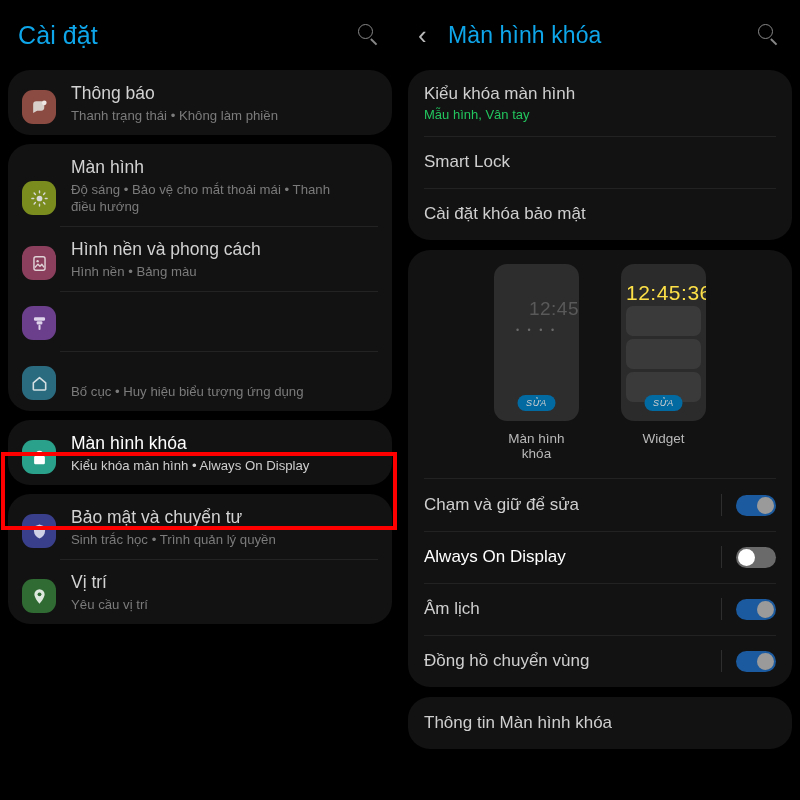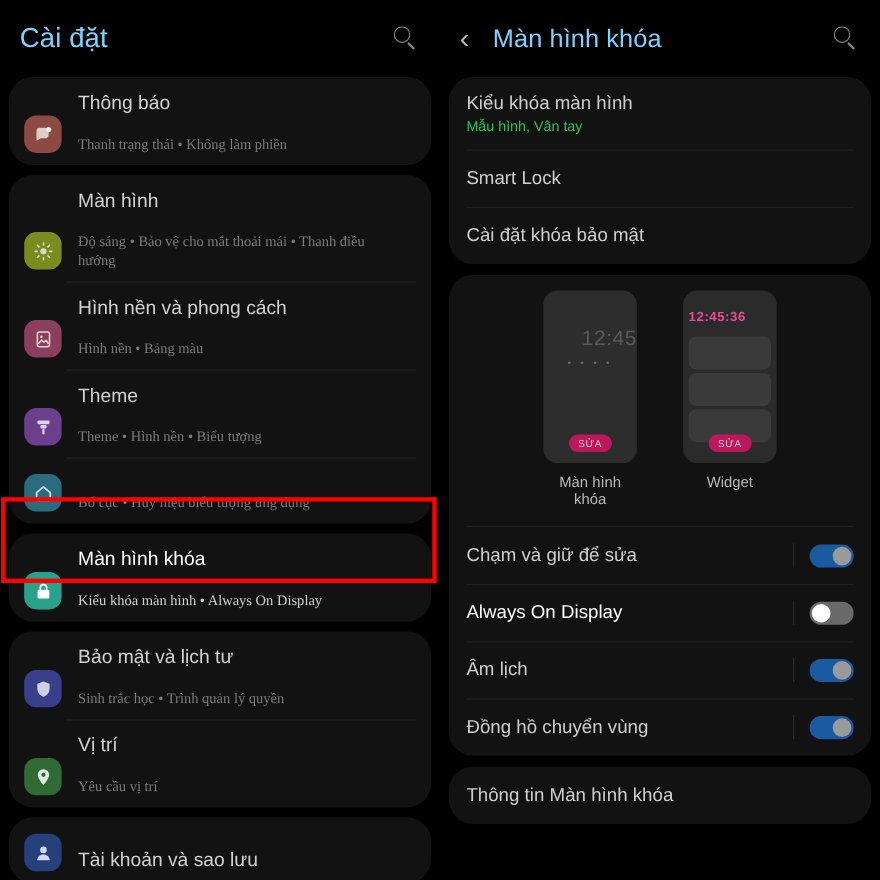--- a/index.html
+++ b/index.html
@@ -11,66 +11,66 @@
   }
   .screen{ position:relative; width:800px; height:800px; background:#000; display:flex; }
 
   .panel{ position:relative; width:400px; height:800px; background:#000; overflow:hidden; }
   .panel.left{ }
   .panel.right{ }
 
   
   .hdr{ position:relative; height:70px; display:flex; align-items:center; padding:0 18px; }
   .hdr .back{ width:30px; font-size:26px; line-height:1; color:#b9b9b9; font-weight:300; }
-  .hdr .title{ font-size:23px; color:#7dd3fc; letter-spacing:.1px; }
+  .hdr .title{ font-size:23px; color:#0ea5e9; letter-spacing:.1px; }
   .hdr.left-hdr .title{ font-size:25px; }
   .hdr .spacer{ flex:1; }
   .srch{ width:26px; height:26px; position:relative; opacity:.75; }
   .srch i{ position:absolute; left:2px; top:2px; width:15px; height:15px; border:1.6px solid #b5b5b5; border-radius:50%; }
   .srch b{ position:absolute; left:15px; top:16px; width:8px; height:1.7px; background:#b5b5b5; transform:rotate(45deg); transform-origin:left center; }
 
   
   .card{ background:#121212; border-radius:22px; margin:0 8px 9px 8px; overflow:hidden; }
   .lrow{ display:flex; align-items:flex-end; padding:11px 16px 11px 14px; position:relative; }
   .lrow + .lrow::before{
     content:""; position:absolute; left:52px; right:14px; top:0; height:1px; background:#232323;
   }
   .ic{ width:34px; height:34px; border-radius:11px; flex:0 0 34px; margin-top:4px;
        display:flex; align-items:center; justify-content:center; }
   .ic svg{ width:19px; height:19px; display:block; }
   .ltxt{ margin-left:15px; padding-top:1px; }
   .ltitle{ font-size:17.5px; color:#d2d2d2; line-height:22px; }
-  .lsub{ font-size:13.2px; color:#7b7b7b; line-height:17px; margin-top:18px; max-width:285px;font-family:Liberation Serif, serif; }
+  .lsub{ font-size:13.2px; color:#7b7b7b; line-height:17px; margin-top:3px; max-width:285px; }
 
   
   .card.hl .ltitle{ color:#ffffff; }
   .card.hl .lsub{ color:#cfcfcf; }
 
   
   .rcard{ background:#121212; border-radius:22px; margin:0 8px 10px 8px; overflow:hidden; }
   .rrow{ position:relative; display:flex; align-items:center; padding:14px 16px; min-height:52px; }
   .rrow + .rrow::before{ content:""; position:absolute; left:16px; right:16px; top:0; height:1px; background:#222; }
   .rtitle{ font-size:17px; color:#cfcfcf; }
   .rsub{ font-size:13px; color:#22c55e; margin-top:3px; }
   .rrow .grow{ flex:1; }
 
   
   .prevcard{ background:#121212; border-radius:22px; margin:0 8px 10px 8px; padding:14px 0 0 0; }
   .prevs{ display:flex; justify-content:center; gap:42px; padding-bottom:4px; }
   .pv{ width:85px; }
   .phone{ width:85px; height:157px; background:#2d2d2d; border-radius:13px; position:relative; overflow:hidden; }
   .phone.wid{ background:#2b2b2b; }
   .clock{ position:absolute; left:0; right:0; top:34px; text-align:right; font-size:19px; color:#595959; font-weight:300; letter-spacing:.5px;}
-  .clock.small{ top:17px; font-size:12px; text-align:left; padding-left:5px; color:#ec4899;font-weight:bold;}
+  .clock.small{ top:17px; font-size:21px; text-align:left; padding-left:5px; color:#fde047;}
   .dots{ position:absolute; left:0; right:0; top:61px; text-align:center; font-size:9px; color:#6a6a6a; letter-spacing:3px;}
   .wbar{ position:absolute; left:5px; right:5px; height:30px; background:#3a3a3a; border-radius:7px; }
   .wbar.b1{ top:42px; } .wbar.b2{ top:75px; } .wbar.b3{ top:108px; }
   .sua{ position:absolute; left:50%; transform:translateX(-50%); bottom:10px;
-        background:#be185d; color:#cfcfcf; font-size:9px; letter-spacing:.6px;
-        padding:3px 9px; border-radius:9px; }
+        background:#0369a1; color:#cfcfcf; font-size:9px; letter-spacing:.6px;
+        padding:3px 9px; border-radius:9px;font-style:italic; }
   .pvlabel{ text-align:center; font-size:13.5px; color:#b9b9b9; margin-top:10px; }
   .prevdiv{ height:1px; background:#222; margin:13px 16px 0 16px; }
 
   
   .tg{ width:40px; height:21px; border-radius:11px; position:relative; flex:0 0 40px; }
   .tg.on{ background:#1b5a9e; }
   .tg.off{ background:#6a6a6a; }
   .tg .knob{ position:absolute; top:2px; width:17px; height:17px; border-radius:50%; }
   .tg.on .knob{ right:2px; background:#9a9a9a; }
   .tg.off .knob{ left:2px; background:#ffffff; }
@@ -140,24 +140,20 @@
             </div>
           </div>
           <div class="lrow">
             <div class="ic" style="background: rgb(107, 63, 140);">
               <svg viewBox="0 0 24 24" fill="#ded3ea">
                 <rect x="5" y="4" width="14" height="4.4" rx="1.6"></rect>
                 <rect x="8.4" y="9.2" width="7.2" height="4" rx="1.2"></rect>
                 <rect x="10.7" y="13.6" width="2.6" height="6.6" rx="1.2"></rect>
               </svg>
             </div>
-            <div class="ltxt">
-              <div class="ltitle">Theme</div>
-              <div class="lsub">Theme  •  Hình nền  •  Biểu tượng</div>
-            </div>
           </div>
           <div class="lrow">
             <div class="ic" style="background: rgb(43, 107, 128);">
               <svg viewBox="0 0 24 24" fill="none" stroke="#d5dfe2" stroke-width="2" stroke-linejoin="round">
                 <path d="M4.2 11.2L12 4.6l7.8 6.6v8.2a.8.8 0 01-.8.8H5a.8.8 0 01-.8-.8z"></path>
               </svg>
             </div>
             <div class="ltxt">
               <div class="lsub">Bố cục  •  Huy hiệu biểu tượng ứng dụng</div>
             </div>
@@ -177,47 +173,34 @@
           </div>
         </div>
         <div class="card">
           <div class="lrow">
             <div class="ic" style="background: rgb(58, 63, 140);">
               <svg viewBox="0 0 24 24" fill="#cfd2e6">
                 <path d="M12 3.2l7 2.6v5.6c0 4.3-2.9 7.7-7 9.4-4.1-1.7-7-5.1-7-9.4V5.8z"></path>
               </svg>
             </div>
             <div class="ltxt">
-              <div class="ltitle">Bảo mật và lịch tư</div>
+              <div class="ltitle">Bảo mật và chuyển tư</div>
               <div class="lsub">Sinh trắc học  •  Trình quản lý quyền</div>
             </div>
           </div>
           <div class="lrow">
             <div class="ic" style="background: rgb(47, 107, 51);">
               <svg viewBox="0 0 24 24" fill="#dfe8df">
                 <path d="M12 2.8a6.5 6.5 0 00-6.5 6.5c0 4.8 6.5 11.9 6.5 11.9s6.5-7.1 6.5-11.9A6.5 6.5 0 0012 2.8z"></path>
                 <circle cx="12" cy="9.3" r="2.4" fill="#2f6b33"></circle>
               </svg>
             </div>
             <div class="ltxt">
               <div class="ltitle">Vị trí</div>
               <div class="lsub">Yêu cầu vị trí</div>
-            </div>
-          </div>
-        </div>
-        <div class="card">
-          <div class="lrow">
-            <div class="ic" style="background: rgb(37, 64, 122);">
-              <svg viewBox="0 0 24 24" fill="#cfd9ee">
-                <circle cx="12" cy="8.4" r="3.8"></circle>
-                <path d="M4.8 20.2c0-4 3.2-6.6 7.2-6.6s7.2 2.6 7.2 6.6z"></path>
-              </svg>
-            </div>
-            <div class="ltxt">
-              <div class="ltitle">Tài khoản và sao lưu</div>
             </div>
           </div>
         </div>
       </div>
 
     <div class="redbox" id="redbox-left" style="border-color: rgb(255, 0, 0);"></div>
   </div>
 
   <div class="panel right">
 

